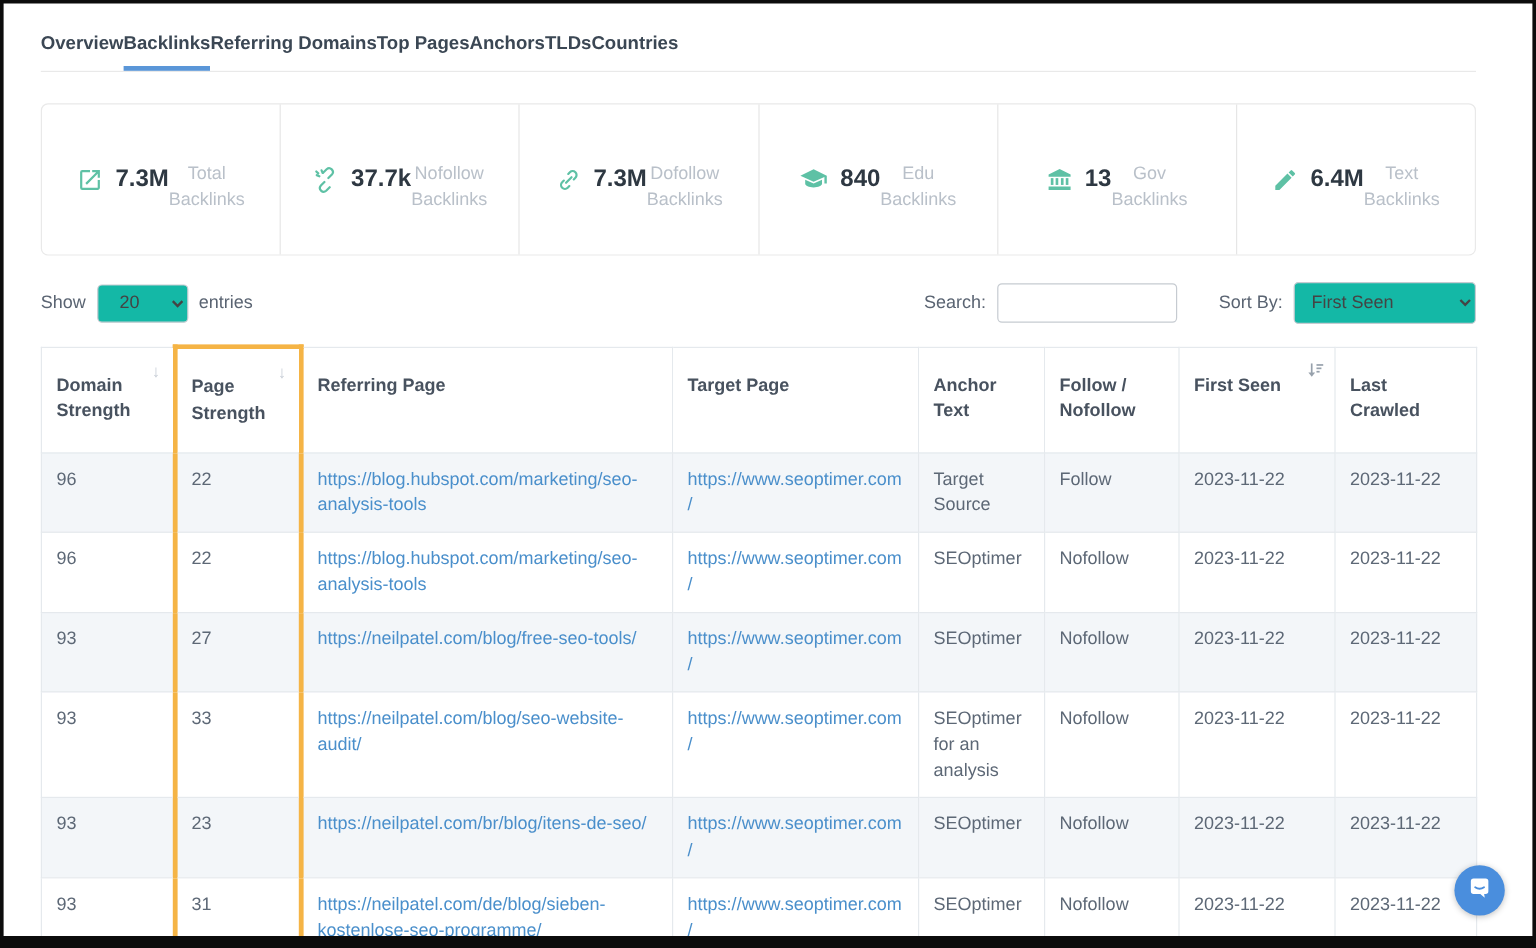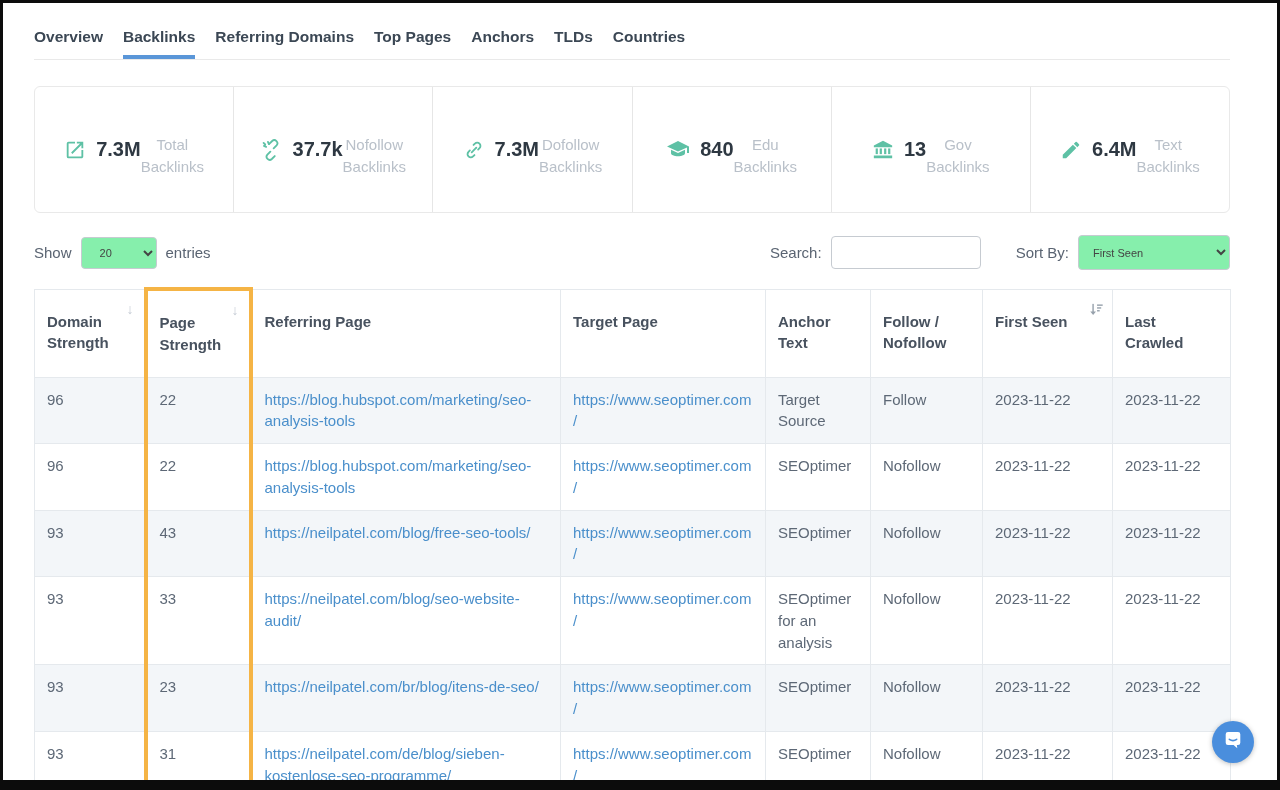--- a/index.html
+++ b/index.html
@@ -4,42 +4,42 @@
 <style>
   html,body{margin:0;padding:0;background:#fff;}
   .page{
     position:relative;width:1280px;height:790px;box-sizing:border-box;
     border:3px solid #0c0c0c;border-bottom-width:10px;background:#fff;
     overflow:hidden;font-family:"Liberation Sans",sans-serif;
   }
   .content{padding:25px 47px 0 31px;}
 
   
-  .tabs{display:flex;gap:20px;border-bottom:1px solid #e9e9e9;}
+  .tabs{display:flex;border-bottom:1px solid #e9e9e9;}
   .tab{font-size:15.5px;font-weight:700;color:#3b4754;padding-bottom:9px;
     border-bottom:4px solid transparent;cursor:pointer;white-space:nowrap;}
   .tab.active{border-bottom-color:#5a96d8;}
 
   
   .stats{margin-top:26px;border:1px solid #e9e9e9;border-radius:6px;display:flex;height:125px;}
   .stat{flex:1;display:flex;flex-direction:row;align-items:center;justify-content:center;
     border-right:1px solid #e6e6e6;}
   .stat:last-child{border-right:none;}
   .stat-top{display:flex;align-items:center;justify-content:center;gap:10px;}
   .stat-top svg{display:block;}
   .stat-val{font-size:20px;font-weight:700;color:#2e3842;}
   .stat-label{margin-top:13px;font-size:15px;color:#b9c0c9;white-space:pre-line;
     line-height:1.5;text-align:center;}
 
   
   .controls{margin-top:22px;display:flex;align-items:center;font-size:15px;color:#5a6472;}
   .ctl-left,.ctl-right{display:flex;align-items:center;gap:9px;}
   .ctl-right{margin-left:auto;}
-  select{font-family:"Liberation Sans",sans-serif;font-size:11px;color:#444;
-    border:1px solid #c6cbd1;border-radius:4px;background:#86efac;}
+  select{font-family:"Liberation Sans",sans-serif;font-size:15px;color:#444;
+    border:1px solid #c6cbd1;border-radius:4px;background:#14b8a6;}
   .sel-entries{width:76px;height:32px;padding:0 4px 0 14px;}
   .sel-sort{width:152px;height:35px;padding:0 6px 0 10px;}
   .search-input{width:150px;height:33px;border:1px solid #c6cbd1;border-radius:4px;
     font-family:"Liberation Sans",sans-serif;font-size:15px;padding:0 8px;box-sizing:border-box;}
   .sort-gap{margin-left:26px;}
 
   
   table.tbl{margin-top:17px;border-collapse:collapse;table-layout:fixed;width:1196px;}
   .tbl th,.tbl td{border:1px solid #e5e9ed;vertical-align:top;text-align:left;box-sizing:border-box;}
   .tbl th{font-size:15px;font-weight:700;color:#48525f;padding:21px 12px;line-height:1.45;
@@ -234,21 +234,21 @@
           <td class="hl">22</td>
           <td><a class="lnk">https://blog.hubspot.com/marketing/seo-analysis-tools</a></td>
           <td><a class="lnk">https://www.seoptimer.com/</a></td>
           <td>SEOptimer</td>
           <td>Nofollow</td>
           <td>2023-11-22</td>
           <td>2023-11-22</td>
         </tr>
         <tr>
           <td>93</td>
-          <td class="hl">43</td>
+          <td class="hl">27</td>
           <td><a class="lnk">https://neilpatel.com/blog/free-seo-tools/</a></td>
           <td><a class="lnk">https://www.seoptimer.com/</a></td>
           <td>SEOptimer</td>
           <td>Nofollow</td>
           <td>2023-11-22</td>
           <td>2023-11-22</td>
         </tr>
         <tr>
           <td>93</td>
           <td class="hl">33</td>

